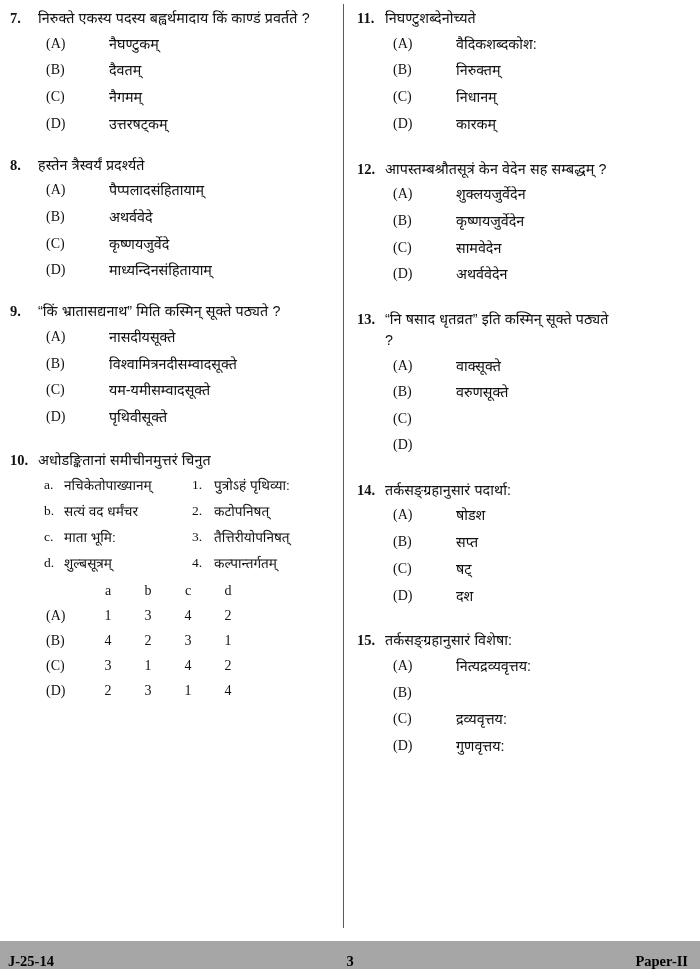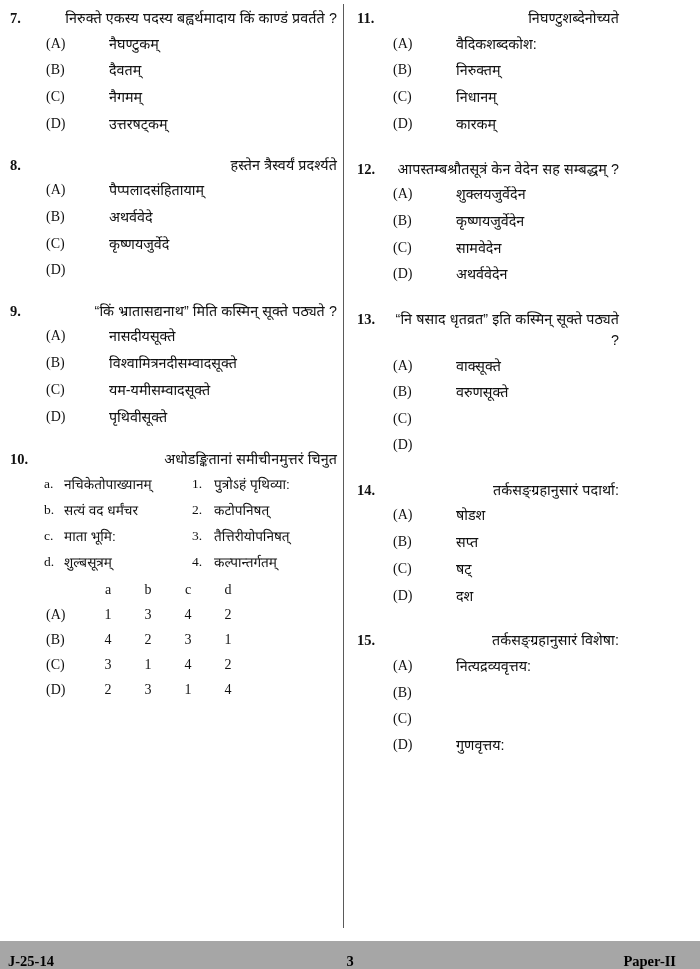--- a/index.html
+++ b/index.html
@@ -72,21 +72,20 @@
     text-align: left;
     padding-left: 2px;
     box-sizing: border-box;
   }
   .q-text {
     flex: 1;
     font-size: 14.3px;
     line-height: 1.45;
     font-family: "Liberation Sans", "DejaVu Sans", sans-serif;
     letter-spacing: 0.1px;
-    text-align: right;
   }
 
   
   .options {
     margin-top: 5px;
   }
   .option {
     display: flex;
     flex-direction: row;
     align-items: flex-start;
@@ -193,21 +192,21 @@
     position: absolute;
     left: 0;
     width: 700px;
     text-align: center;
     font-weight: bold;
     font-size: 14.5px;
     color: #000000;
   }
   #footer-right {
     position: absolute;
-    right: 24px;
+    right: 12px;
     font-weight: bold;
     font-size: 14.5px;
     color: #000000;
   }
 </style>
 </head>
 <body>
 
 <div id="page">
 
@@ -253,20 +252,21 @@
           <div class="option">
             <span class="opt-label">(B)</span>
             <span class="opt-text">अथर्ववेदे</span>
           </div>
           <div class="option">
             <span class="opt-label">(C)</span>
             <span class="opt-text">कृष्णयजुर्वेदे</span>
           </div>
           <div class="option">
             <span class="opt-label">(D)</span>
+            <span class="opt-text">माध्यन्दिनसंहितायाम्</span>
           </div>
         </div>
       </div>
 
       <div class="question" style="margin-top:20px;">
         <div class="q-head">
           <div class="q-num">9.</div>
           <div class="q-text">“किं भ्रातासद्यनाथ” मिति कस्मिन् सूक्ते पठ्यते ?</div>
         </div>
         <div class="options">
@@ -472,20 +472,21 @@
         <div class="options">
           <div class="option">
             <span class="opt-label">(A)</span>
             <span class="opt-text">नित्यद्रव्यवृत्तय:</span>
           </div>
           <div class="option">
             <span class="opt-label">(B)</span>
           </div>
           <div class="option">
             <span class="opt-label">(C)</span>
+            <span class="opt-text">द्रव्यवृत्तय:</span>
           </div>
           <div class="option">
             <span class="opt-label">(D)</span>
             <span class="opt-text">गुणवृत्तय:</span>
           </div>
         </div>
       </div>
 
     </div>
   </div>

